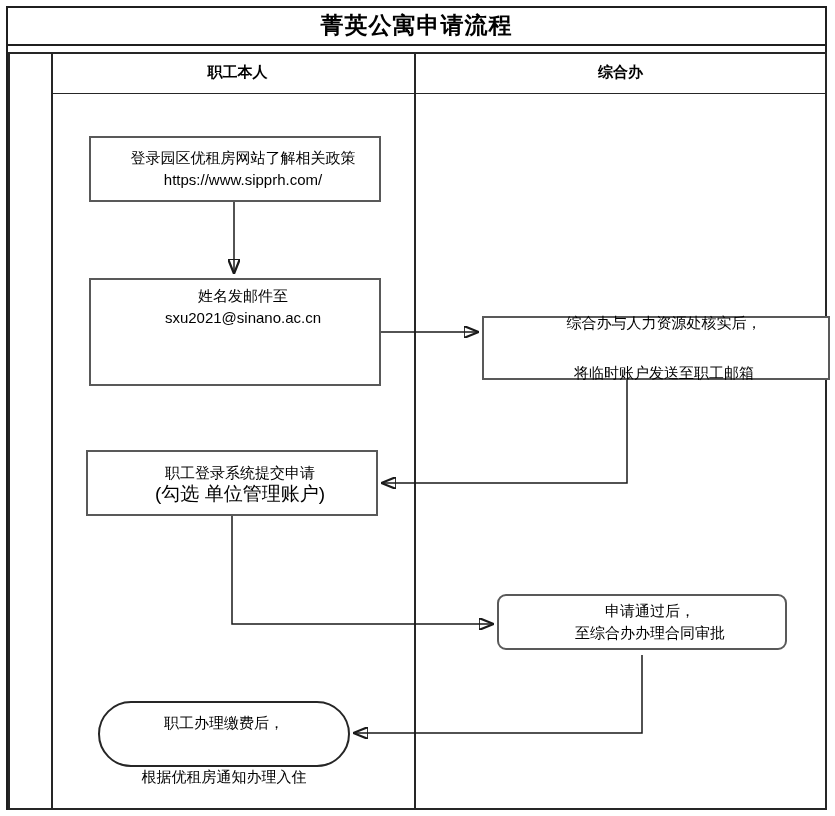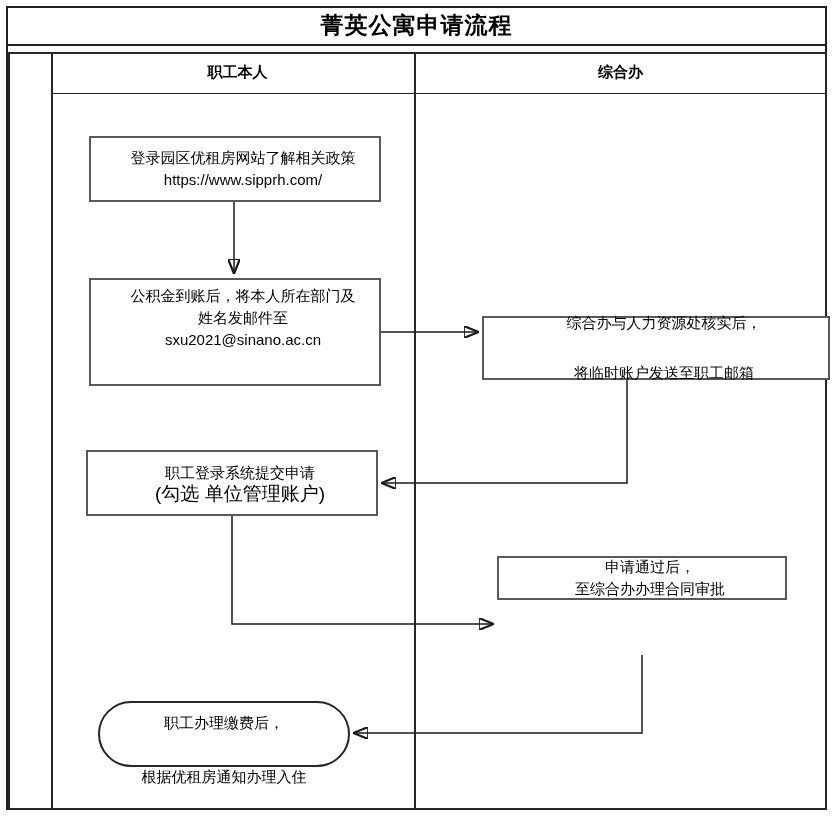--- a/index.html
+++ b/index.html
@@ -33,21 +33,21 @@
     position:absolute; box-sizing:border-box; background:#fff;
     border:2px solid #595959; z-index:5;
     display:flex; flex-direction:column; align-items:center; justify-content:center;
     text-align:center; font-size:15px; line-height:22px;padding-left:16px;
   }
   .pbox span { display:block; }
   .step1 { left:89px;  top:136px; width:292px; height:66px; }
   .step2 { left:89px;  top:278px; width:292px; height:108px; justify-content:flex-start; padding-top:5px; }
   .step3 { left:482px; top:316px; width:348px; height:64px;gap:28px; }
   .step4 { left:86px;  top:450px; width:292px; height:66px; }
-  .step5 { left:497px; top:556px; width:290px; height:44px; }
+  .step5 { left:497px; top:594px; width:290px; height:56px;border-radius:9px; }
   .stadium {
     position:absolute; box-sizing:border-box; background:#fff; z-index:5;
     left:98px; top:701px; width:252px; height:66px;
     border:2px solid #262626; border-radius:33px;
     display:flex; flex-direction:column; align-items:center; justify-content:center;
     text-align:center; font-size:15px; line-height:22px;
   }
   .stadium span { display:block;margin-top:32px; }
   .small { font-size:19px; line-height:20px; }
 </style>
@@ -78,21 +78,20 @@
     <path d="M232 516 V624 H493" marker-end="url(#arr)"></path>
     <path d="M642 655 V733 H354" marker-end="url(#arr)"></path>
   </svg>
 
   <div class="pbox step1">
     <span>登录园区优租房网站了解相关政策</span>
     <span>https://www.sipprh.com/</span>
   </div>
 
   <div class="pbox step2">
-    <span>公积金到账后，将本人所在部门及</span>
     <span>姓名发邮件至</span>
     <span>sxu2021@sinano.ac.cn</span>
   </div>
 
   <div class="pbox step3">
     <span>综合办与人力资源处核实后，</span>
     <span>将临时账户发送至职工邮箱</span>
   </div>
 
   <div class="pbox step4">

